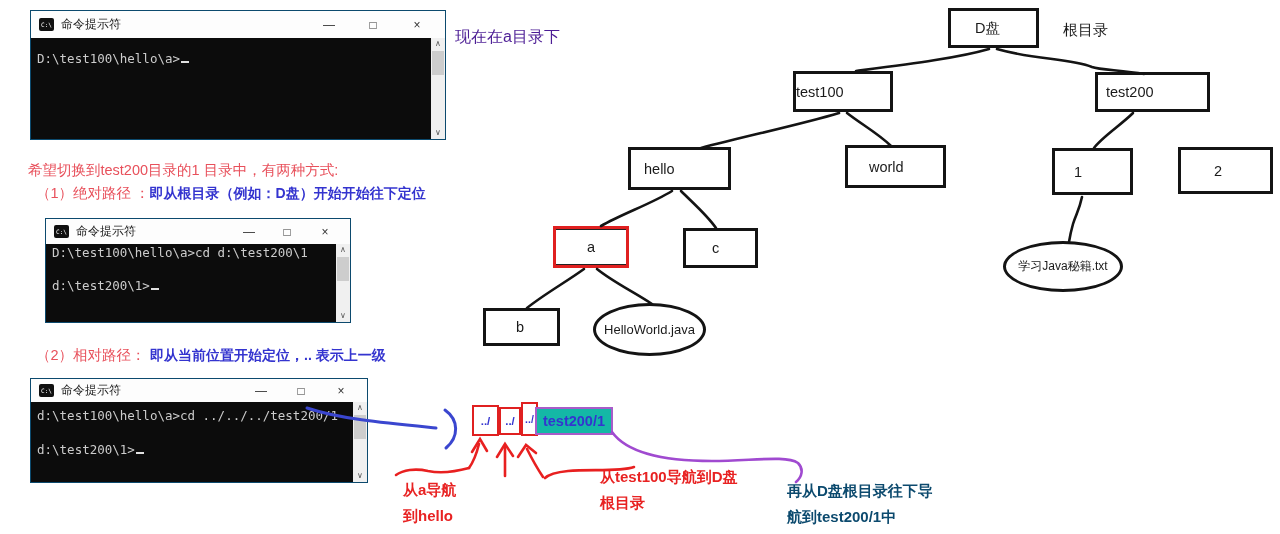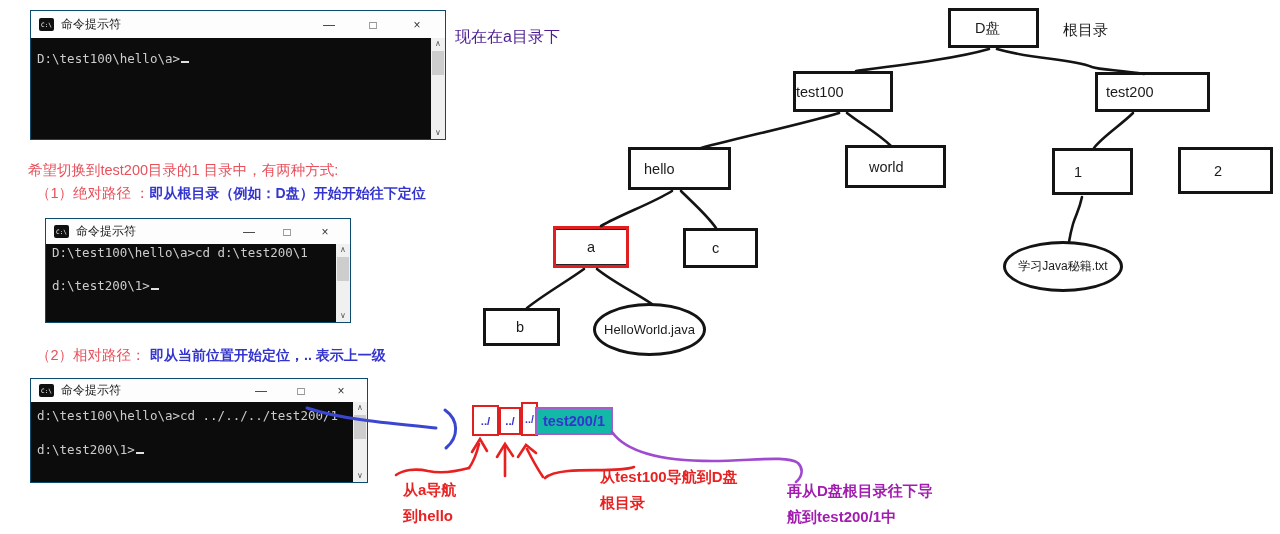--- a/index.html
+++ b/index.html
@@ -22,21 +22,21 @@
       display:flex;flex-direction:column;justify-content:space-between;align-items:center;}
   .sba{font-size:8px;color:#555;height:12px;line-height:12px;font-family:"DejaVu Sans",sans-serif;}
   .sbthumb{position:absolute;top:13px;left:1px;width:12px;height:24px;background:#cdcdcd;}
 
   
   .txt{position:absolute;white-space:nowrap;}
   .note-cur{color:#4c1d95;font-size:16px;}
   .red{color:#e8505b;font-size:14.5px;}
   .blue-bold{color:#3434cf;font-weight:bold;font-size:14px;}
   .annot{position:absolute;font-weight:bold;font-size:15px;line-height:26px;color:#e82222;white-space:nowrap;}
-  .annot.purple{color:#a21caf;}
+  .annot.purple{color:#0c4a6e;}
 
   
   .node{position:absolute;border:3px solid #141414;background:#fff;box-sizing:border-box;
         font-size:14.5px;color:#1a1a1a;display:flex;align-items:center;justify-content:center;}
   .node.red-border{border:3.5px solid #e02020;box-shadow:inset 0 1px 0 #222,inset 0 -1px 0 #222;}
   .node.ellipse{border-radius:50%;border-width:3.5px;align-items:center;}
   .treelabel{position:absolute;font-size:15px;color:#1a1a1a;}
 
   
   .segbox{position:absolute;border:2.5px solid #e02020;background:#fff;box-sizing:border-box;

